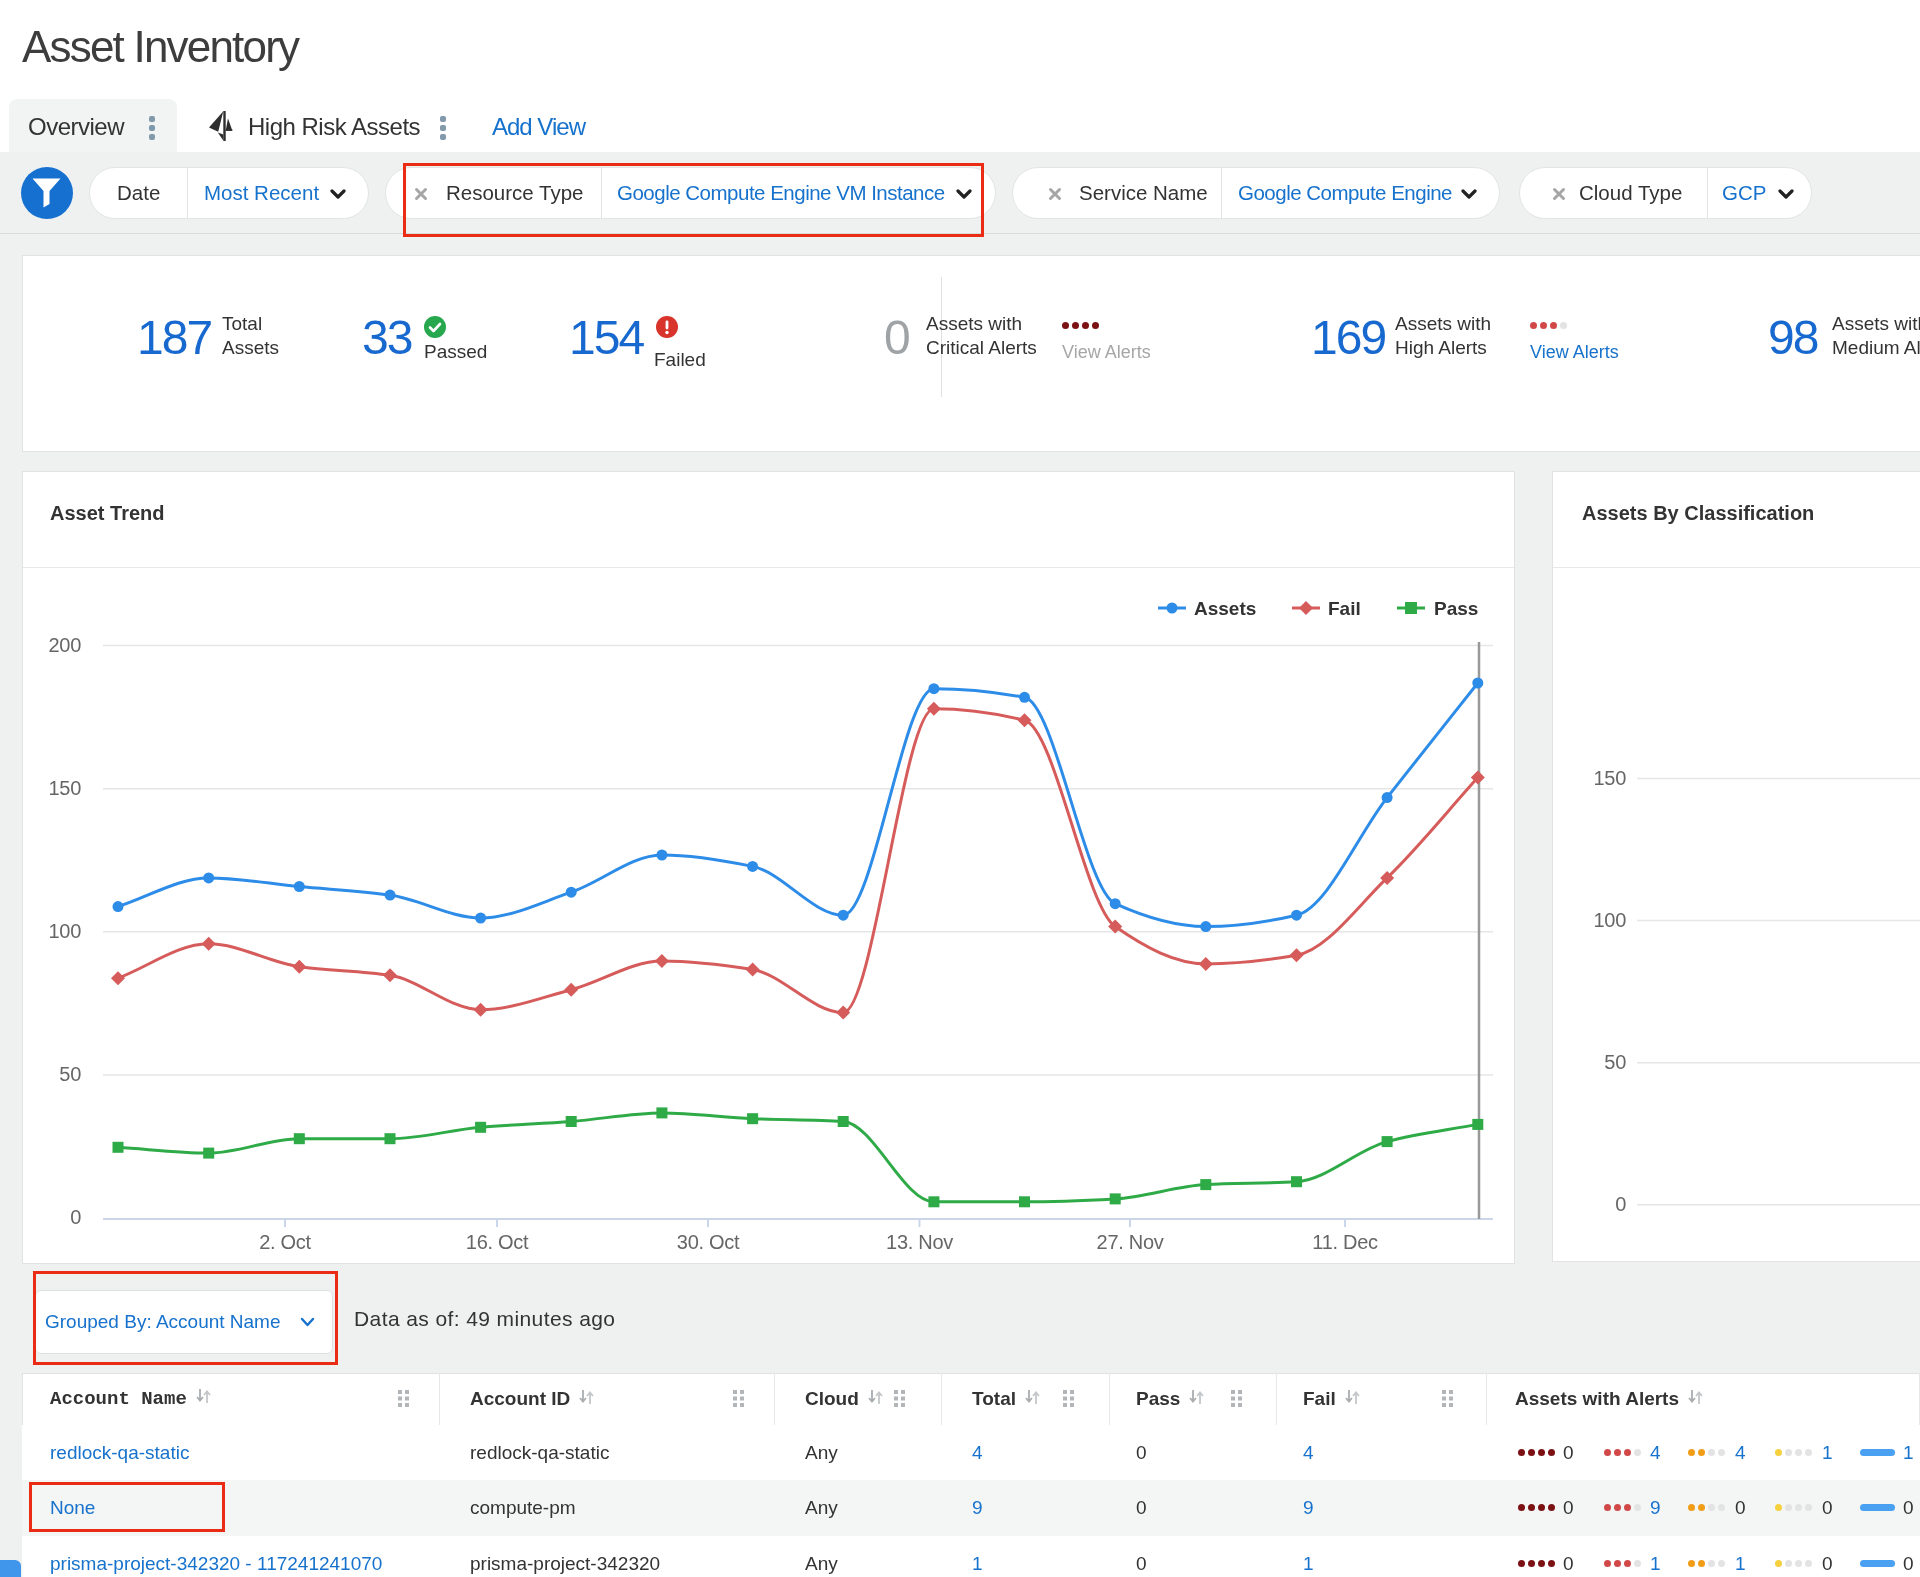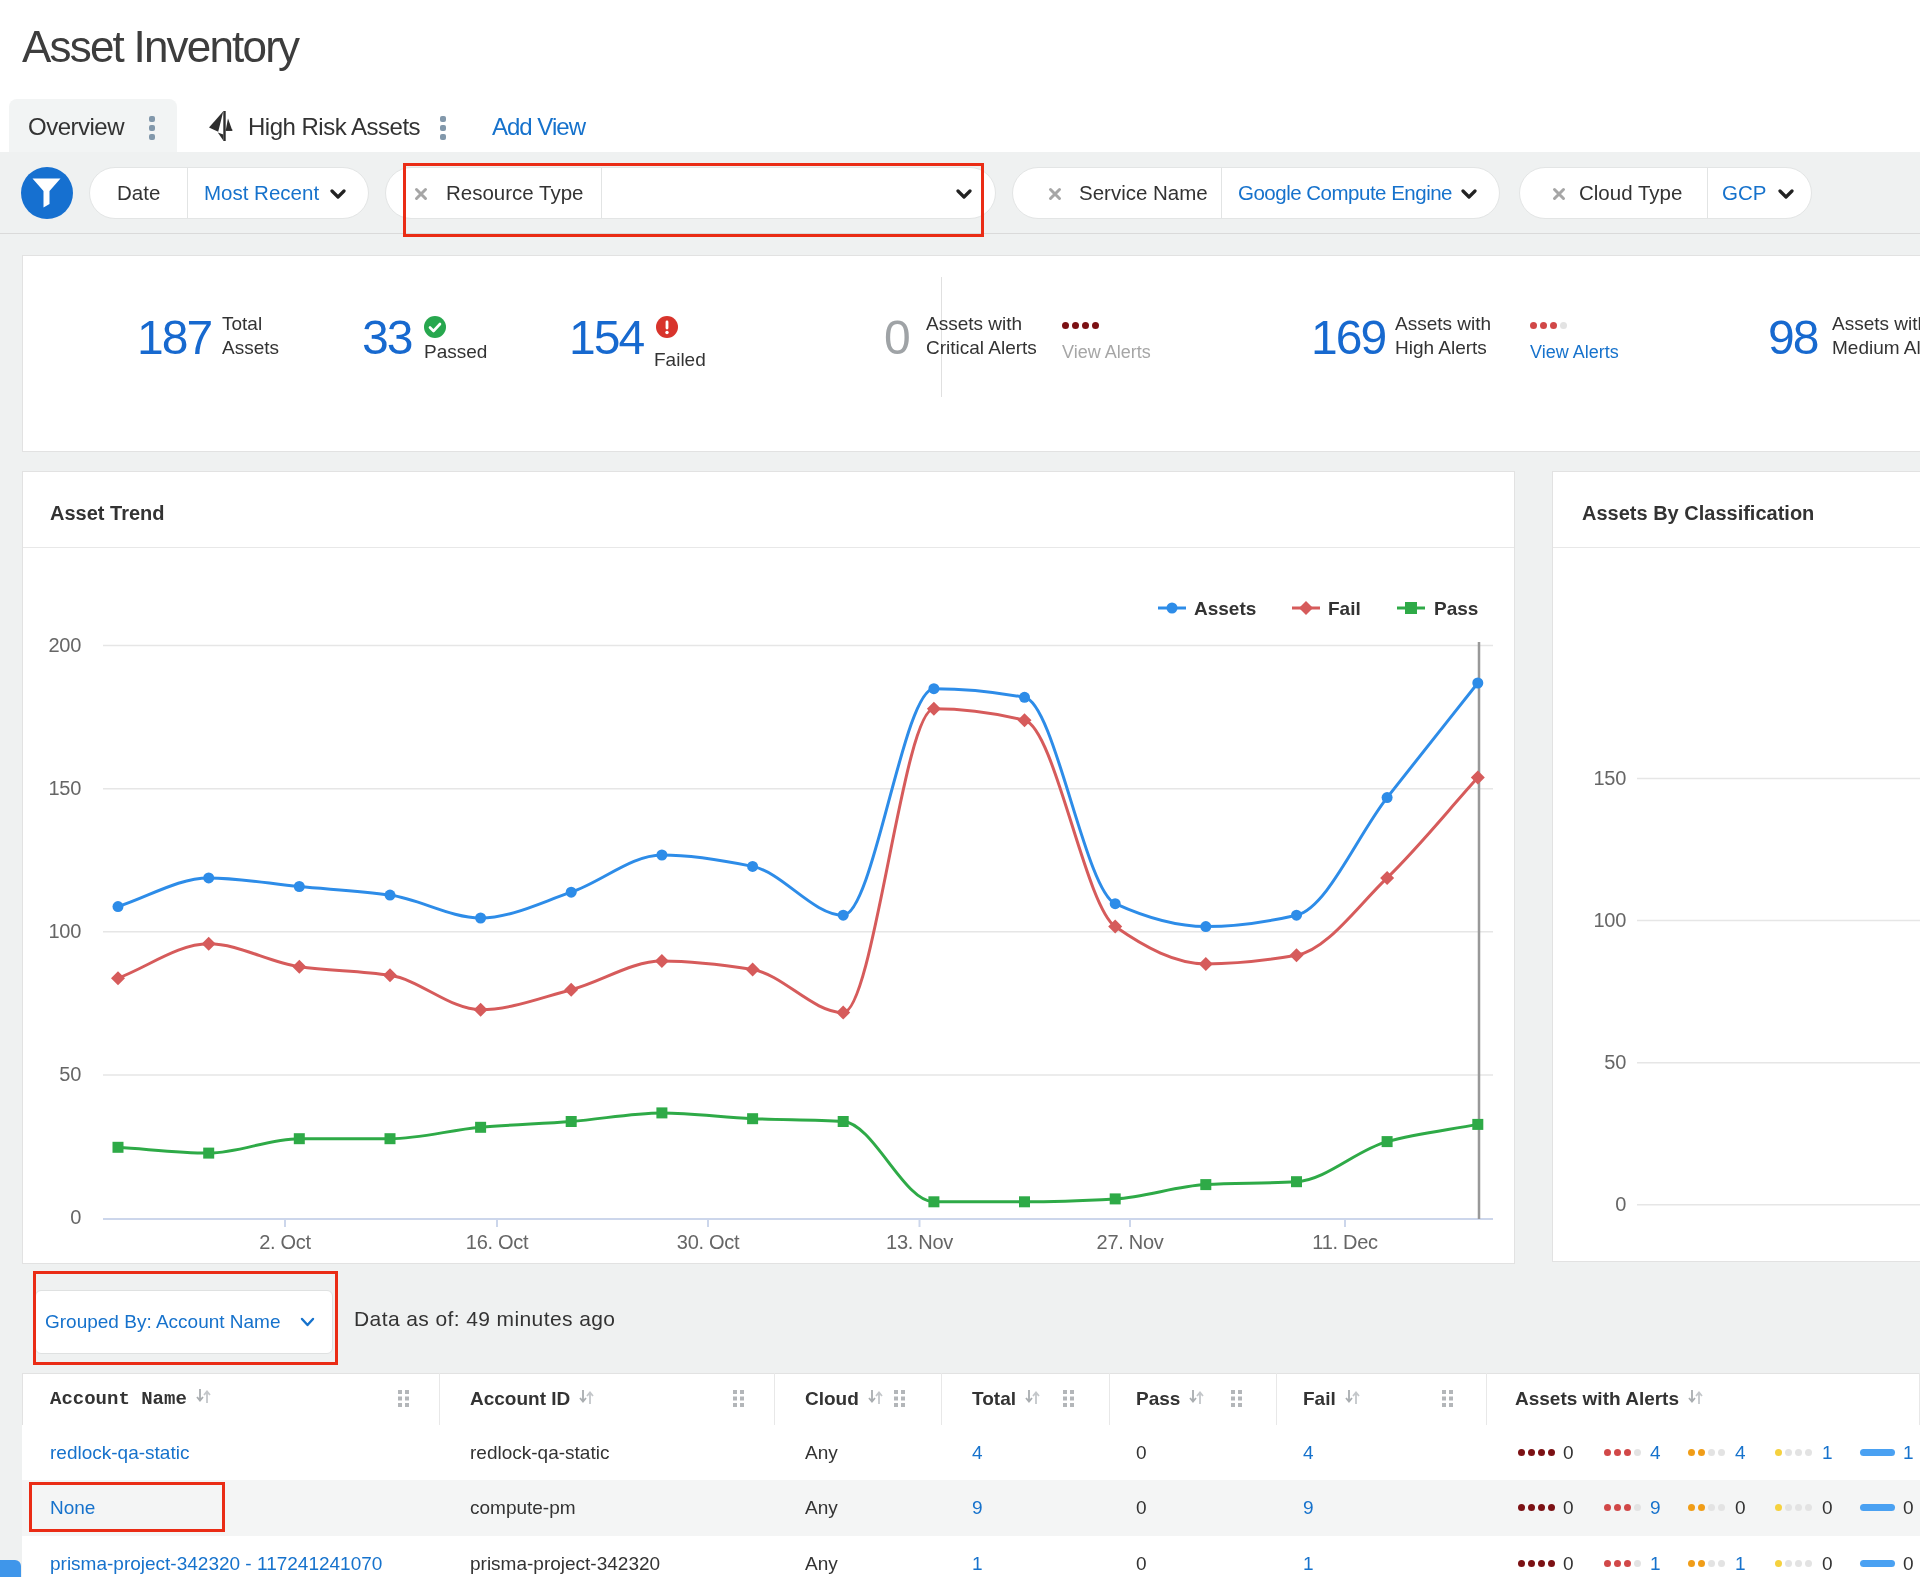--- a/index.html
+++ b/index.html
@@ -27,21 +27,21 @@
 .bignum { position:absolute; font-size:48px; font-weight:400; color:#1769cf; letter-spacing:-2px; }
 .biglabel { position:absolute; font-size:19px; color:#333; line-height:24px; white-space:nowrap; }
 .graynum { color:#9fa3a6; }
 .vdots { position:absolute; display:flex; gap:3px; }
 .vdots i { width:7px; height:7px; border-radius:50%; display:block; }
 .viewalerts { position:absolute; font-size:18px; }
 .statdiv { position:absolute; left:941px; top:277px; width:1px; height:120px; background:#e0e0e0; }
 
 .panel { position:absolute; background:#fff; border:1px solid #e2e2e2; }
 .ptitle { font-size:20px; font-weight:700; color:#333; }
-.phead { position:absolute; left:0; top:0; right:0; height:76px; border-bottom:1px solid #e8e8e8; }
+.phead { position:absolute; left:0; top:0; right:0; height:96px; border-bottom:1px solid #e8e8e8; }
 
 .groupbtn { position:absolute; left:35px; top:1290px; width:298px; height:64px; background:#fff; border:1px solid #dfe1e1; border-radius:6px; }
 .dataasof { position:absolute; left:354px; top:1307px; font-size:21px; color:#333; letter-spacing:0.4px; }
 
 .tbl { position:absolute; left:22px; top:1373px; width:1898px; height:204px; background:#fff; border:1px solid #e2e2e2; border-right:none; border-bottom:none; }
 .th { position:absolute; top:0; height:52px; border-right:1px solid #e8e8e8; }
 .th .lbl { position:absolute; top:15px; font-size:19px; font-weight:700; color:#333; white-space:nowrap; }
 .trow { position:absolute; left:0; width:1898px; height:55px; }
 .cell { position:absolute; font-size:19px; white-space:nowrap; }
 .link { color:#1672cc; }
@@ -92,20 +92,21 @@
   <svg class="abs" style="left:240px; top:21px;" width="16" height="10" viewBox="0 0 16 10">
       <path d="M2,2 L8,8 L14,2" stroke="#222" stroke-width="3.2" fill="none" stroke-linecap="round" stroke-linejoin="round"></path>
     </svg>
 </div>
 <div class="pill" style="left:385px; width:611px;">
   <svg class="abs" style="left:28px; top:19px;" width="14" height="14" viewBox="0 0 14 14">
       <path d="M2.5,2.5 L11.5,11.5 M11.5,2.5 L2.5,11.5" stroke="#a6a6a6" stroke-width="3" stroke-linecap="round"></path>
     </svg>
   <span class="seg" style="left:60px;">Resource Type</span>
   <span class="div" style="left:215px;"></span>
+  <span class="seg blue" style="left:231px; letter-spacing:-0.5px;">Google Compute Engine VM Instance</span>
   <svg class="abs" style="left:570px; top:21px;" width="16" height="10" viewBox="0 0 16 10">
       <path d="M2,2 L8,8 L14,2" stroke="#222" stroke-width="3.2" fill="none" stroke-linecap="round" stroke-linejoin="round"></path>
     </svg>
 </div>
 <div class="pill" style="left:1012px; width:488px;">
   <svg class="abs" style="left:35px; top:19px;" width="14" height="14" viewBox="0 0 14 14">
       <path d="M2.5,2.5 L11.5,11.5 M11.5,2.5 L2.5,11.5" stroke="#a6a6a6" stroke-width="3" stroke-linecap="round"></path>
     </svg>
   <span class="seg" style="left:66px;">Service Name</span>
   <span class="div" style="left:208px;"></span>

